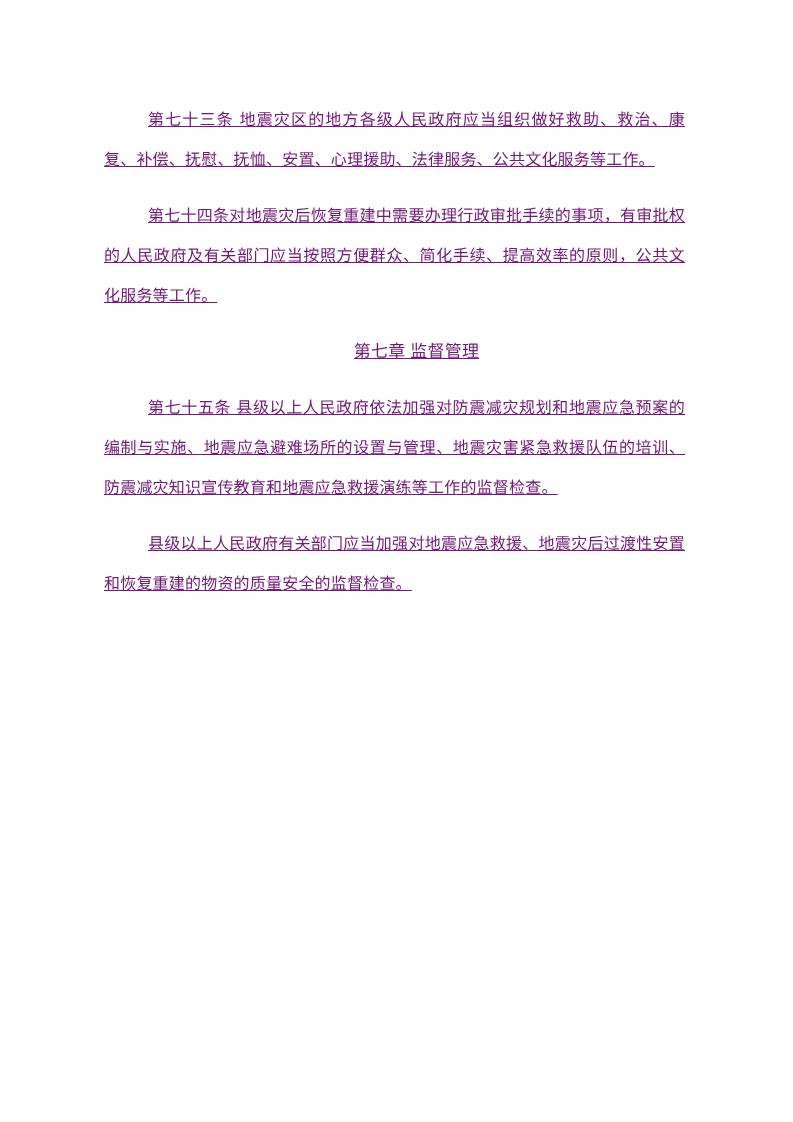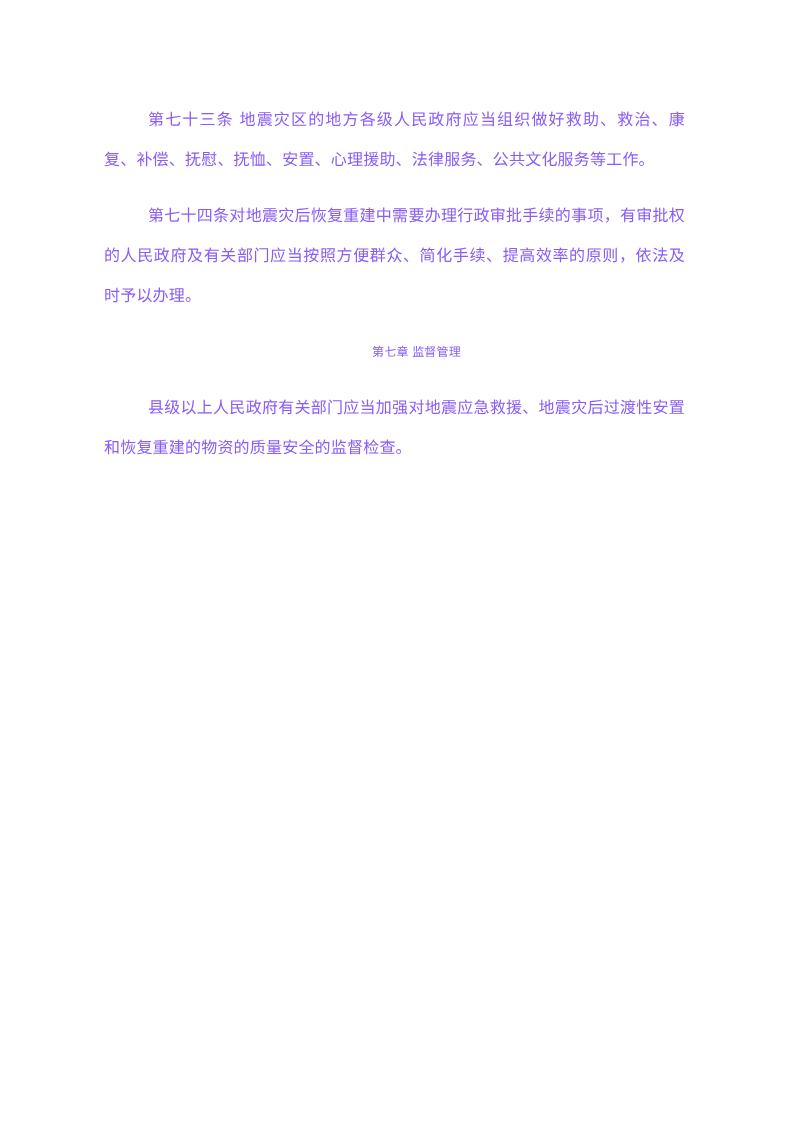--- a/index.html
+++ b/index.html
@@ -31,31 +31,32 @@
   }
   .para {
     margin: 16px 0;
     text-align: justify;
     text-justify: inter-character;
     text-indent: 44px;
     word-break: break-all;
   }
   .chapter-heading {
     margin: 16px 0;
-    font-size: 12px;
+    font-size: 17px;
     font-weight: normal;
     text-align: center;
     text-indent: 44px; 
     line-height: 40px;
   }
 </style>
 </head>
 <body style="background: rgb(255, 255, 255);">
 
 <div class="page">
-  <div class="doc-content" id="doc-content" style="color: #8b5cf6;">
+  <div class="doc-content" id="doc-content" style="color: #701a75; text-decoration: underline;">
 
   <p class="para">第七十三条 地震灾区的地方各级人民政府应当组织做好救助、救治、康复、补偿、抚慰、抚恤、安置、心理援助、法律服务、公共文化服务等工作。</p>
-      <p class="para">第七十四条对地震灾后恢复重建中需要办理行政审批手续的事项，有审批权的人民政府及有关部门应当按照方便群众、简化手续、提高效率的原则，依法及时予以办理。</p>
+      <p class="para">第七十四条对地震灾后恢复重建中需要办理行政审批手续的事项，有审批权的人民政府及有关部门应当按照方便群众、简化手续、提高效率的原则，公共文化服务等工作。</p>
       <h2 class="chapter-heading">第七章 监督管理</h2>
+      <p class="para">第七十五条 县级以上人民政府依法加强对防震减灾规划和地震应急预案的编制与实施、地震应急避难场所的设置与管理、地震灾害紧急救援队伍的培训、防震减灾知识宣传教育和地震应急救援演练等工作的监督检查。</p>
       <p class="para">县级以上人民政府有关部门应当加强对地震应急救援、地震灾后过渡性安置和恢复重建的物资的质量安全的监督检查。</p>
     </div>
 </div>
 
 </body></html>

